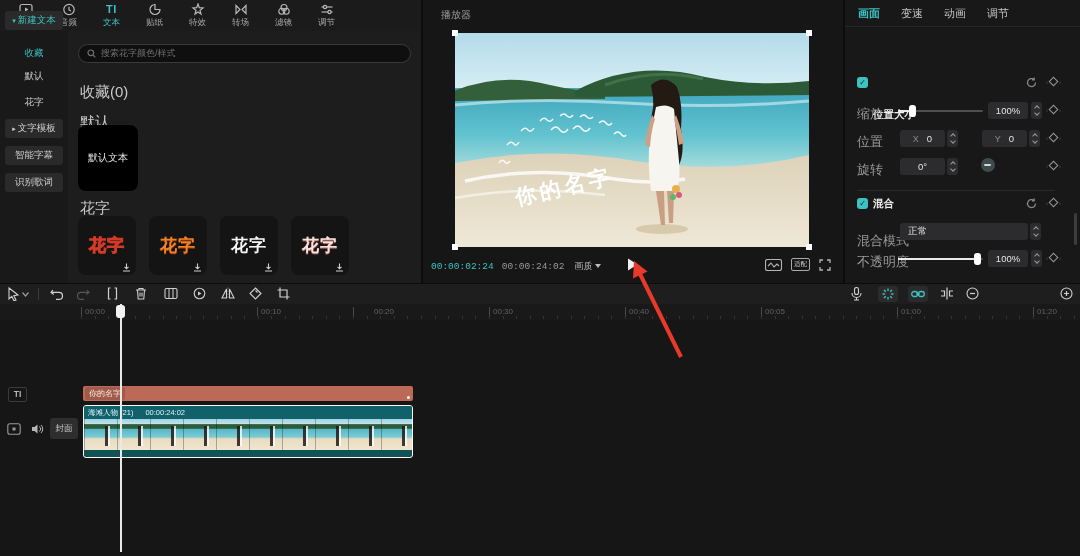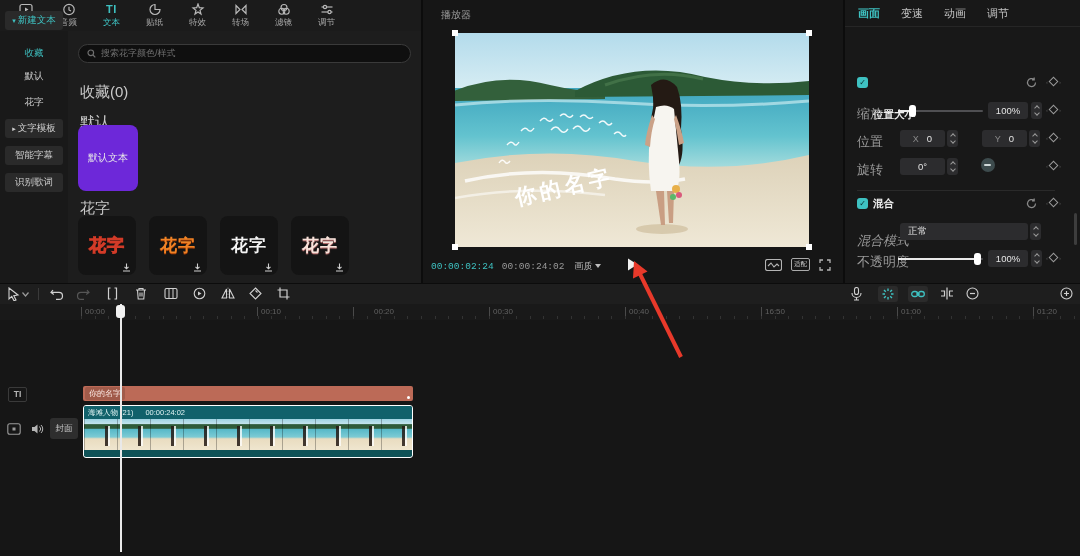--- a/index.html
+++ b/index.html
@@ -21,21 +21,21 @@
   #sidebar { left:0; top:31px; width:68px; height:252px; background:#191919; }
   .side-item { position:absolute; left:5px; width:58px; height:19px; display:flex; align-items:center; justify-content:center; font-size:9.5px; color:#cfcfcf; border-radius:3px; cursor:pointer; }
   .side-item.boxed { background:#2a2a2a; }
   .side-item.teal { color:#3ec1c1; }
   .side-item .caret { font-size:7px; margin-right:2px; color:inherit; }
 
   #text-content { left:68px; top:31px; width:353px; height:252px; background:#1d1d1d; }
   #search-box { position:absolute; left:10px; top:13px; width:333px; height:19px; background:#0f0f0f; border:1px solid #3a3a3a; border-radius:10px; display:flex; align-items:center; padding-left:8px; gap:5px; }
   #search-box .ph { font-size:9px; color:#6f6f6f; }
   .sec-label { position:absolute; left:12px; font-size:15px; color:#c9c9c9; }
-  .tile { position:absolute; border-radius:8px; background:#6d28d9; cursor:pointer; }
+  .tile { position:absolute; border-radius:8px; background:#000000; cursor:pointer; }
   #tile-default { left:10px; top:94px; width:60px; height:66px; display:flex; align-items:center; justify-content:center; }
   #tile-default span { font-size:10px; color:#e8e8e8; }
   .fancy { top:185px; width:58px; height:59px; background:#141414; display:flex; align-items:center; justify-content:center; }
   .fancy .fz { font-weight:bold; font-size:17px; letter-spacing:1px; }
   .fz-outline { color:transparent; -webkit-text-stroke:1px #d23b28; text-shadow:0 0 1px #7a1608; }
   .fz-orange { color:#f08326; text-shadow:0 1px 0 #a33d05; }
   .fz-white { color:#f4f4f4; }
   .fz-pink { color:#f6e2da; text-shadow:0 1px 1px #c77; }
   .dl { position:absolute; right:5px; bottom:3px; }
 
@@ -416,21 +416,21 @@
   <div class="sec-head" style="top:197px;font-family:Liberation Serif, serif;">混合</div>
   <svg class="reset" style="top:198px;" width="11" height="11" viewBox="0 0 11 11" fill="none" stroke="#8a8a8a" stroke-width="1.2">
       <path d="M9.5 5.5 a4 4 0 1 1 -1.4 -3 M8.2 0.6 L8.2 2.8 L6 2.8"></path>
     </svg>
   <span class="kf" style="top:199px;">
       <span class="mini">‹</span>
       <span class="dia"></span>
       <span class="mini">›</span>
     </span>
 
-  <div class="row-label" style="top:232px;font-style:italic;">混合模式</div>
+  <div class="row-label" style="top:232px;">混合模式</div>
   <div class="valbox" style="left:55px; top:223px; width:128px; justify-content:flex-start; padding-left:8px;">正常</div>
   <div class="stepper" style="left:185px; top:223px;">
       <i class="up"></i>
       <i class="dn"></i>
     </div>
 
   <div class="row-label" style="top:253px;">不透明度</div>
   <div class="slider" style="left:53px; top:258px; width:85px;">
     <span class="fill" style="width:79px;"></span>
       <span class="thumb" style="left:76px;"></span>
@@ -518,21 +518,21 @@
       <path d="M4 6.5 H9 M6.5 4 V9" stroke="#cfcfcf" stroke-width="1.2"></path>
     </svg>
 </div>
 
 <div id="ruler" class="abs">
   <span class="ruler-label" style="left:81px;">00:00</span>
   <span class="ruler-label" style="left:217px;margin-left:40px;">00:10</span>
   <span class="ruler-label" style="left:353px;padding-left:20px;">00:20</span>
   <span class="ruler-label" style="left:489px;">00:30</span>
   <span class="ruler-label" style="left:625px;">00:40</span>
-  <span class="ruler-label" style="left:761px;">16:50</span>
+  <span class="ruler-label" style="left:761px;">00:05</span>
   <span class="ruler-label" style="left:897px;">01:00</span>
   <span class="ruler-label" style="left:1033px;">01:20</span>
 </div>
 
 <div id="tracks" class="abs">
   <div id="ti-badge">TI</div>
 
   <div id="clip-text">
     <span class="lbl">你的名字</span>
     <span class="dot"></span>

